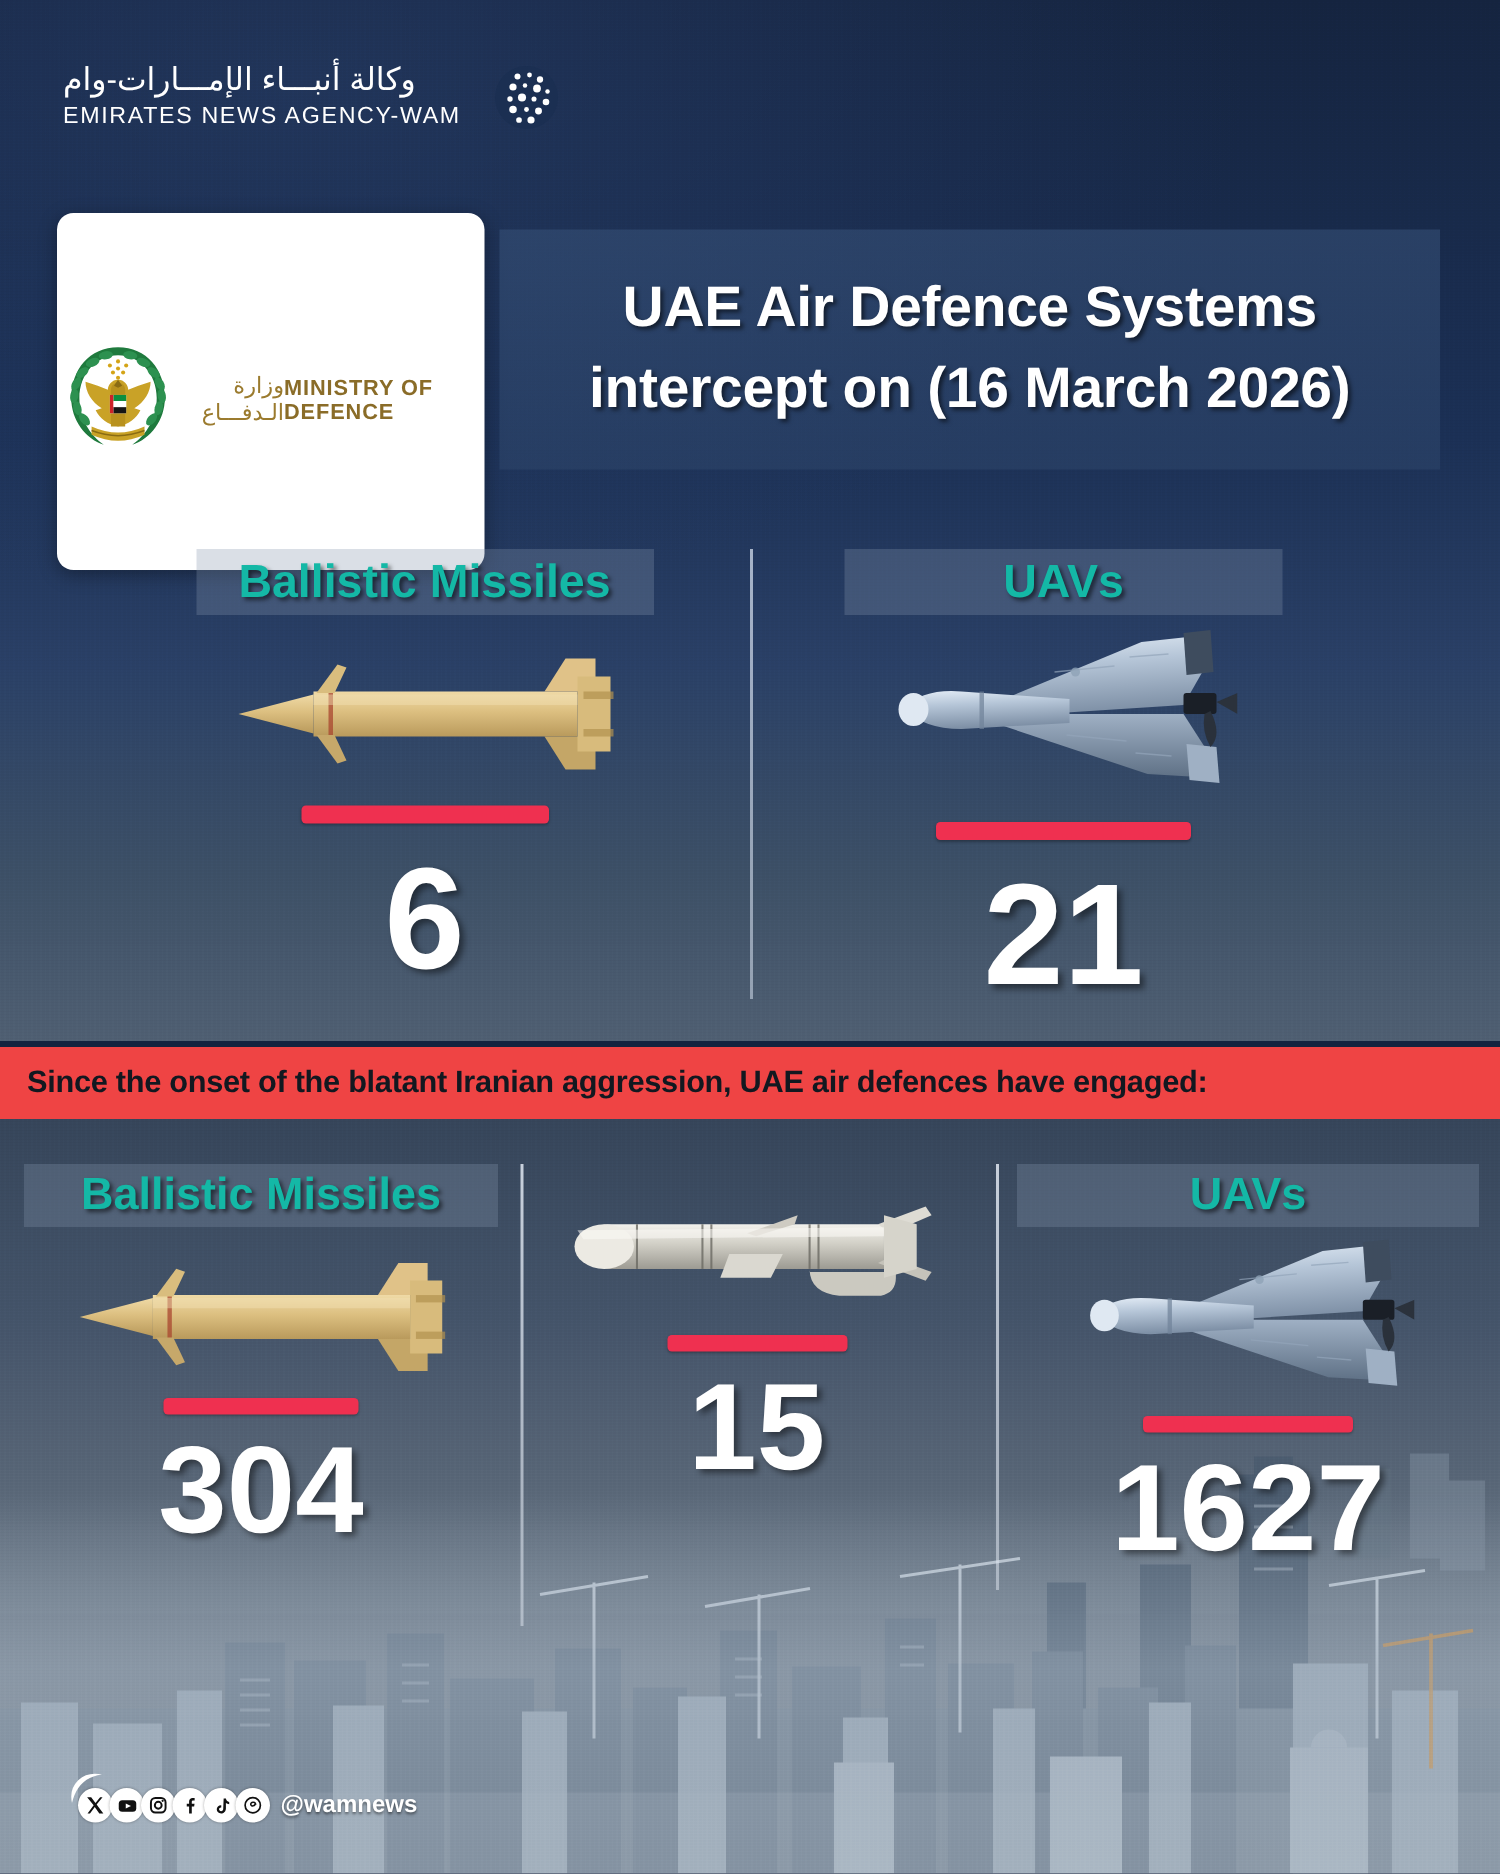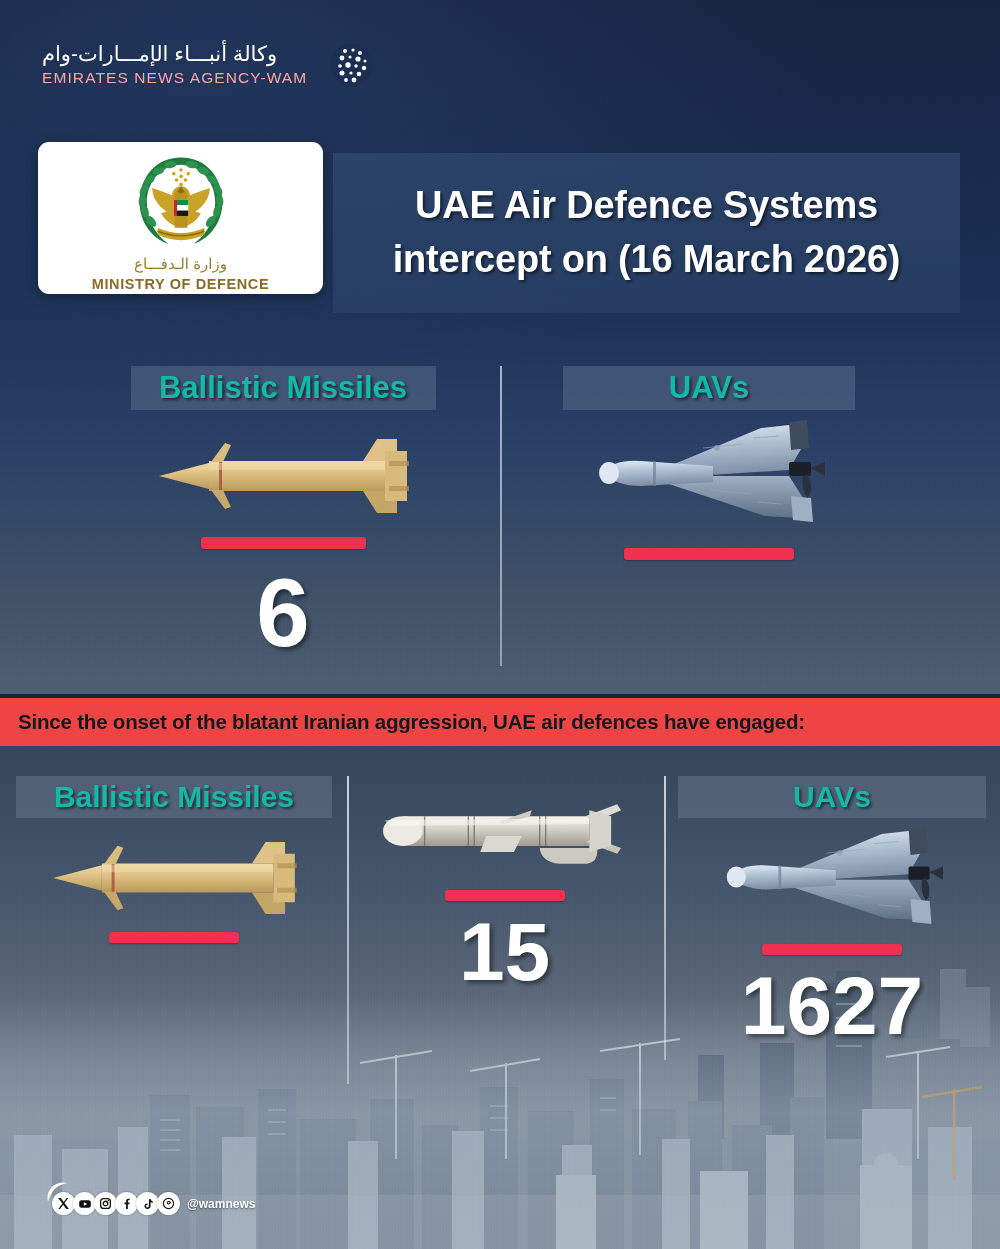--- a/index.html
+++ b/index.html
@@ -23,28 +23,28 @@
     background-image:
       repeating-linear-gradient(0deg, rgba(255,255,255,.05) 0 1px, rgba(0,0,0,.05) 1px 2px),
       repeating-linear-gradient(90deg, rgba(255,255,255,.04) 0 1px, rgba(0,0,0,.04) 1px 3px);
     pointer-events:none;
   }
 
   
   .wam-header{position:absolute;left:42px;top:39px;display:flex;align-items:center;gap:14px;}
   .wam-text{display:flex;flex-direction:column;align-items:flex-start;}
   .wam-ar{color:#fff;font-size:21px;letter-spacing:.5px;line-height:1.15;direction:rtl;font-weight:400;}
-  .wam-en{color:#fca5a5;font-size:15.5px;letter-spacing:1.1px;line-height:1.2;margin-top:3px;}
+  .wam-en{color:#ffffff;font-size:15.5px;letter-spacing:1.1px;line-height:1.2;margin-top:3px;}
 
   
   .mod-card{
-    position:absolute;left:38px;top:142px;width:285px;height:152px;
+    position:absolute;left:38px;top:142px;width:285px;height:238px;
     background:#fff;border-radius:11px;
     box-shadow:0 3px 12px rgba(0,0,0,.35);
-    display:flex;flex-direction:column;align-items:center;justify-content:flex-start;
+    display:flex;flex-direction:row;align-items:center;justify-content:flex-start;
     padding-top:8px;box-sizing:border-box;overflow:hidden;
   }
   .mod-emblem{width:108px;height:104px;}
   .mod-ar{color:#9b7b2e;font-size:15px;direction:rtl;letter-spacing:1px;margin-top:1px;}
   .mod-en{color:#8a6c28;font-size:14.5px;font-weight:bold;letter-spacing:.6px;margin-top:3px;}
 
   
   .title-box{
     position:absolute;left:333px;top:153px;width:627px;height:160px;
     background:linear-gradient(180deg, rgba(53,79,118,.60), rgba(46,70,107,.55));
@@ -100,21 +100,21 @@
   .bot-stat{position:absolute;display:flex;flex-direction:column;align-items:center;}
   .vdiv-bot{position:absolute;width:2px;background:linear-gradient(180deg,rgba(225,232,242,.85),rgba(225,232,242,.5));}
 
   
   .social{position:absolute;left:52px;top:1192px;display:flex;align-items:center;gap:0px;z-index:40;}
   .sicon{
     width:23px;height:23px;border-radius:50%;background:#fff;
     display:flex;align-items:center;justify-content:center;margin-right:-2px;
     box-shadow:0 0 2px rgba(0,0,0,.35);
   }
-  .handle{color:#fff;font-size:12px;font-weight:bold;margin-left:9px;text-shadow:0 1px 2px rgba(0,0,0,.5);}
+  .handle{color:#fff;font-size:16px;font-weight:bold;margin-left:9px;text-shadow:0 1px 2px rgba(0,0,0,.5);}
   .swoosh{position:absolute;left:44px;top:1180px;width:26px;height:26px;z-index:39;}
 </style>
 </head>
 <body>
 
 <div class="canvas">
 
   <div class="top-section">
     <div class="noise"></div>
   </div>
@@ -261,20 +261,21 @@
 
       <g stroke="#93a5ba" stroke-width="1" fill="none" opacity=".7">
         <path d="M110 30 L150 26"></path>
           <path d="M118 72 L158 76"></path>
         <path d="M160 20 L186 18"></path>
           <path d="M164 84 L188 86"></path>
       </g>
       <circle cx="124" cy="30" r="3" fill="#8fa2b7" opacity=".8"></circle>
     </svg>
     <div class="redbar" style="width:170px;height:12px;margin-top:20px;"></div>
+    <div class="bignum" style="font-size:96px;margin-top:16px;">21</div>
   </div>
 
   <div class="banner">
     <div class="banner-text">Since the onset of the blatant Iranian aggression, UAE air defences have engaged:</div>
   </div>
 
   <div class="bottom-section">
     <div class="sky"></div>
 
     <svg width="1000" height="290" viewBox="0 0 1000 290" style="position:absolute;left:0;top:213px;">
@@ -388,20 +389,21 @@
       <path d="M58 25 L72 6 L78 8 L70 25 Z" fill="#d9bd7e"></path>
       <path d="M58 53 L72 72 L78 70 L70 53 Z" fill="#c6a86a"></path>
       <path d="M210 24 L224 2 L244 2 L244 24 Z" fill="#e0c288"></path>
       <path d="M210 54 L224 76 L244 76 L244 54 Z" fill="#c4a667"></path>
       <path d="M232 14 L254 14 L254 64 L232 64 Z" fill="#d8bb7c"></path>
       <rect x="236" y="24" width="20" height="5" fill="#b2924f" opacity=".7"></rect>
       <rect x="236" y="49" width="20" height="5" fill="#b2924f" opacity=".7"></rect>
       <path d="M56 26 L232 26 L232 33 L56 33 Z" fill="#f2e0b4" opacity=".45"></path>
     </svg>
     <div class="redbar" style="width:130px;height:11px;margin-top:16px;"></div>
+    <div class="bignum" style="font-size:82px;margin-top:10px;">304</div>
   </div>
 
   <div class="bot-stat" style="left:352px;top:776px;width:305px;">
     <svg width="248" height="72" viewBox="0 0 250 72" style="margin-top:26px;">
       <defs>
         <linearGradient id="crs" x1="0" y1="0" x2="0" y2="1">
           <stop offset="0%" stop-color="#f2f1ec"></stop>
             <stop offset="42%" stop-color="#d3d1c8"></stop>
           <stop offset="100%" stop-color="#9d9b93"></stop>
         </linearGradient>

